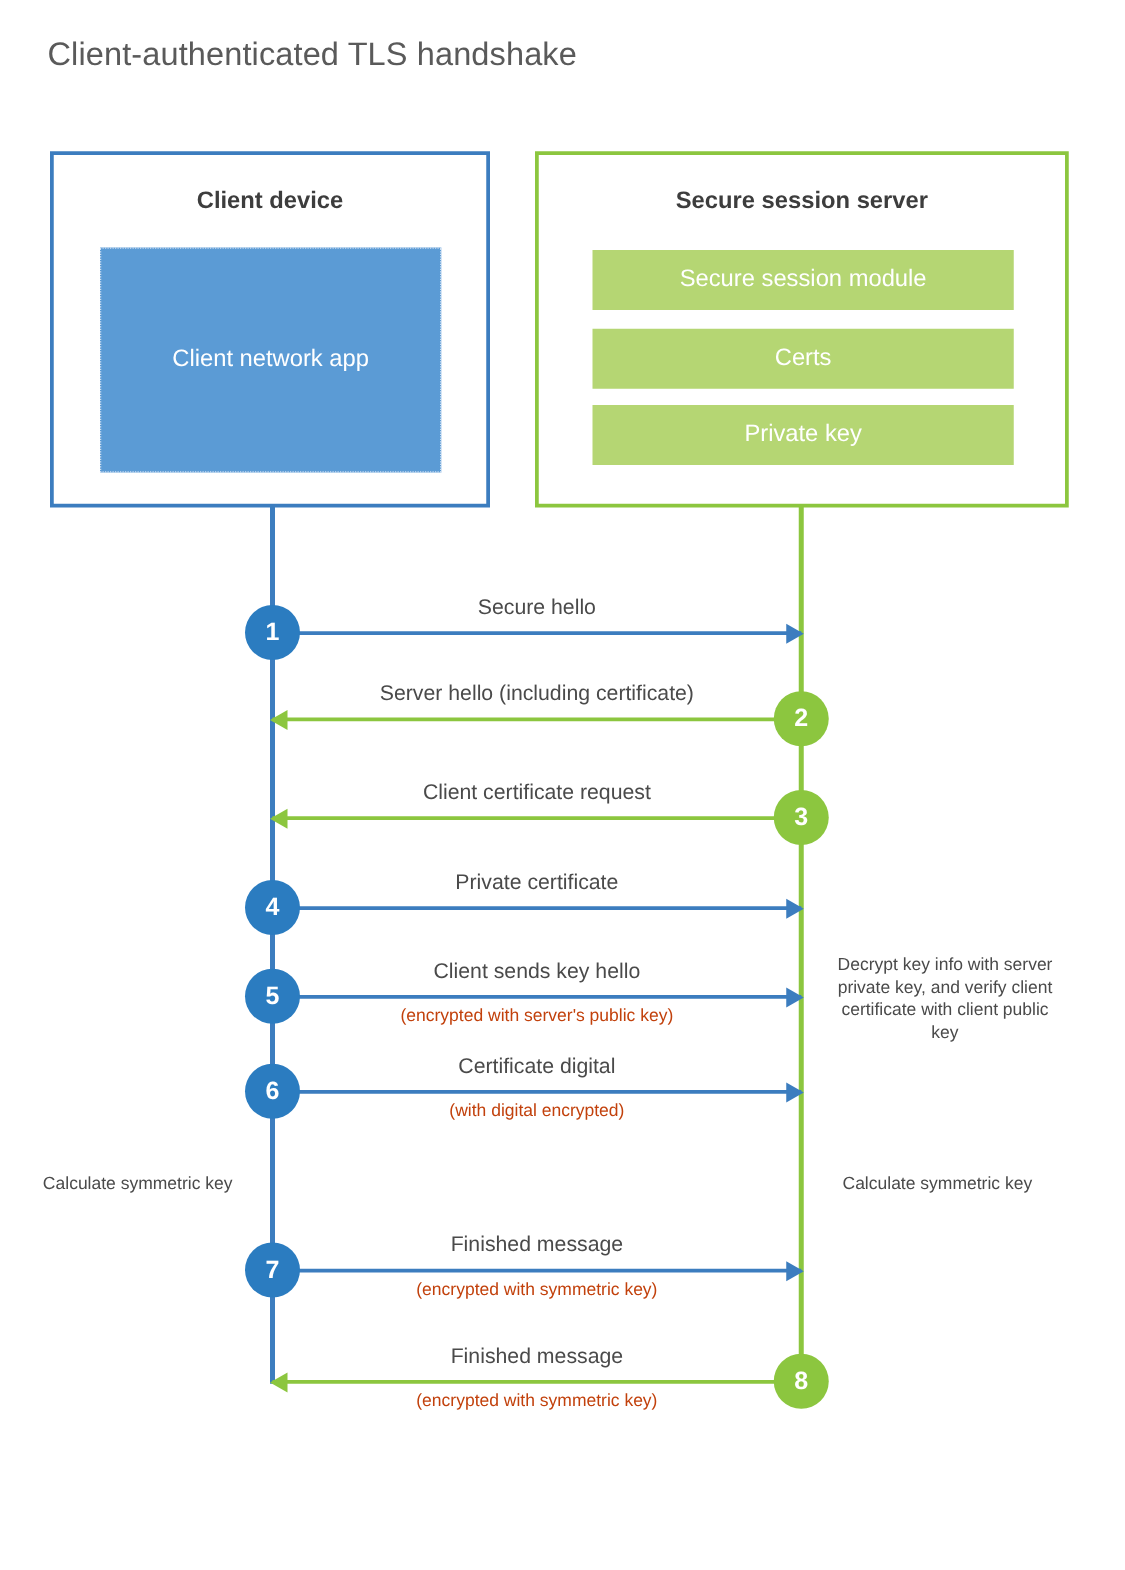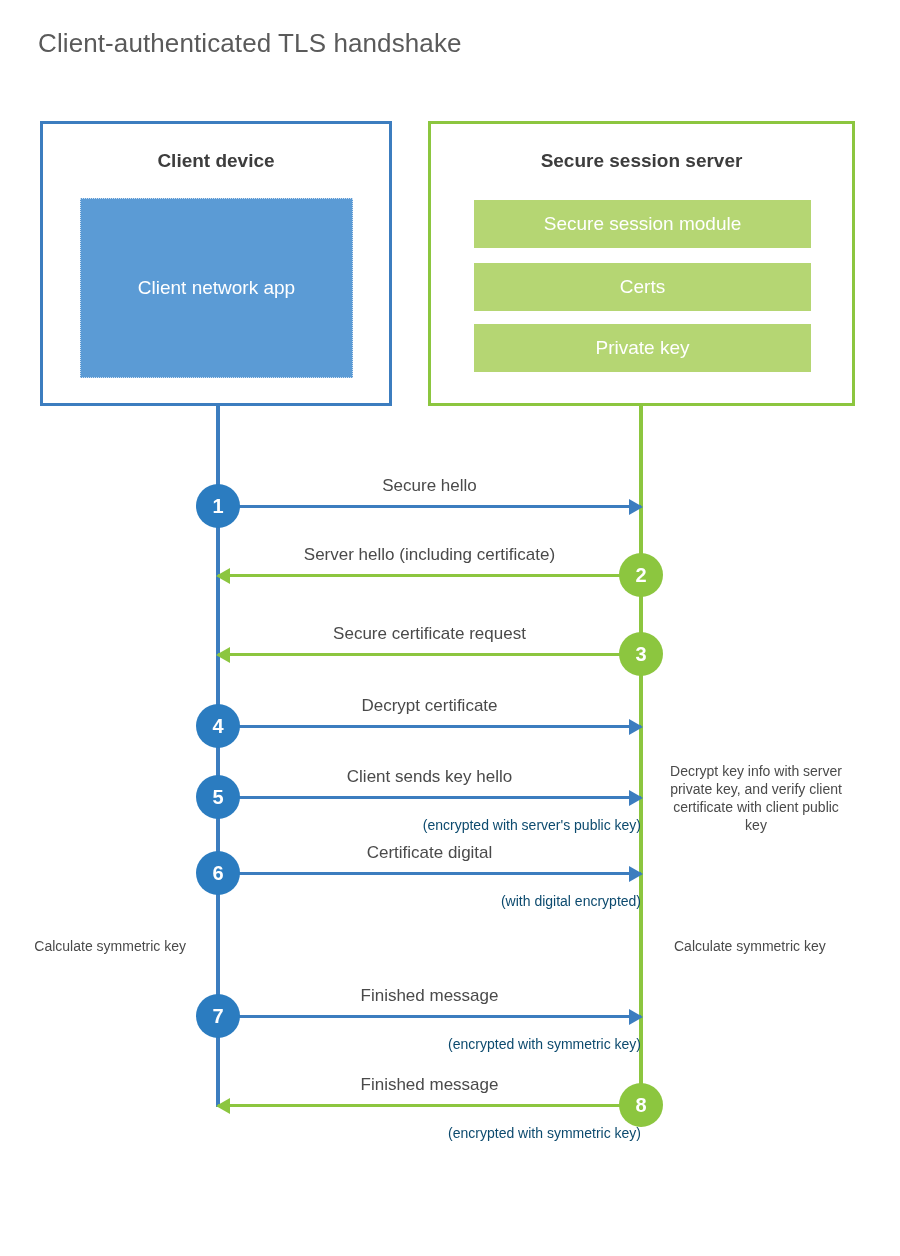--- a/index.html
+++ b/index.html
@@ -167,24 +167,24 @@
     text-align: center;
     font-size: 17px;
     color: #4a4a4a;
     top: -30px;
     white-space: nowrap;
   }
   .msg-sublabel {
     position: absolute;
     left: 218px;
     width: 423px;
-    text-align: right;
+    text-align: center;
     font-size: 14px;
-    color: #0c4a6e;
-    top: 20px;
+    color: #c2410c;
+    top: 7px;
     white-space: nowrap;
   }
 
   
   .step-circle {
     position: absolute;
     width: 44px;
     height: 44px;
     border-radius: 50%;
     display: flex;
@@ -269,27 +269,27 @@
       </div>
       <div class="msg-row" style="top: 575px;">
         <div class="msg-line to-client"></div>
         <div class="arrowhead left"></div>
         <div class="msg-label">Server hello (including certificate)</div>
         <div class="step-circle on-server">2</div>
       </div>
       <div class="msg-row" style="top: 654px;">
         <div class="msg-line to-client"></div>
         <div class="arrowhead left"></div>
-        <div class="msg-label">Secure certificate request</div>
+        <div class="msg-label">Client certificate request</div>
         <div class="step-circle on-server">3</div>
       </div>
       <div class="msg-row" style="top: 726px;">
         <div class="msg-line to-server"></div>
         <div class="arrowhead right"></div>
-        <div class="msg-label">Decrypt certificate</div>
+        <div class="msg-label">Private certificate</div>
         <div class="step-circle on-client">4</div>
       </div>
       <div class="msg-row" style="top: 797px;">
         <div class="msg-line to-server"></div>
         <div class="arrowhead right"></div>
         <div class="msg-label">Client sends key hello</div>
         <div class="msg-sublabel">(encrypted with server's public key)</div>
         <div class="step-circle on-client">5</div>
       </div>
       <div class="msg-row" style="top: 873px;">

